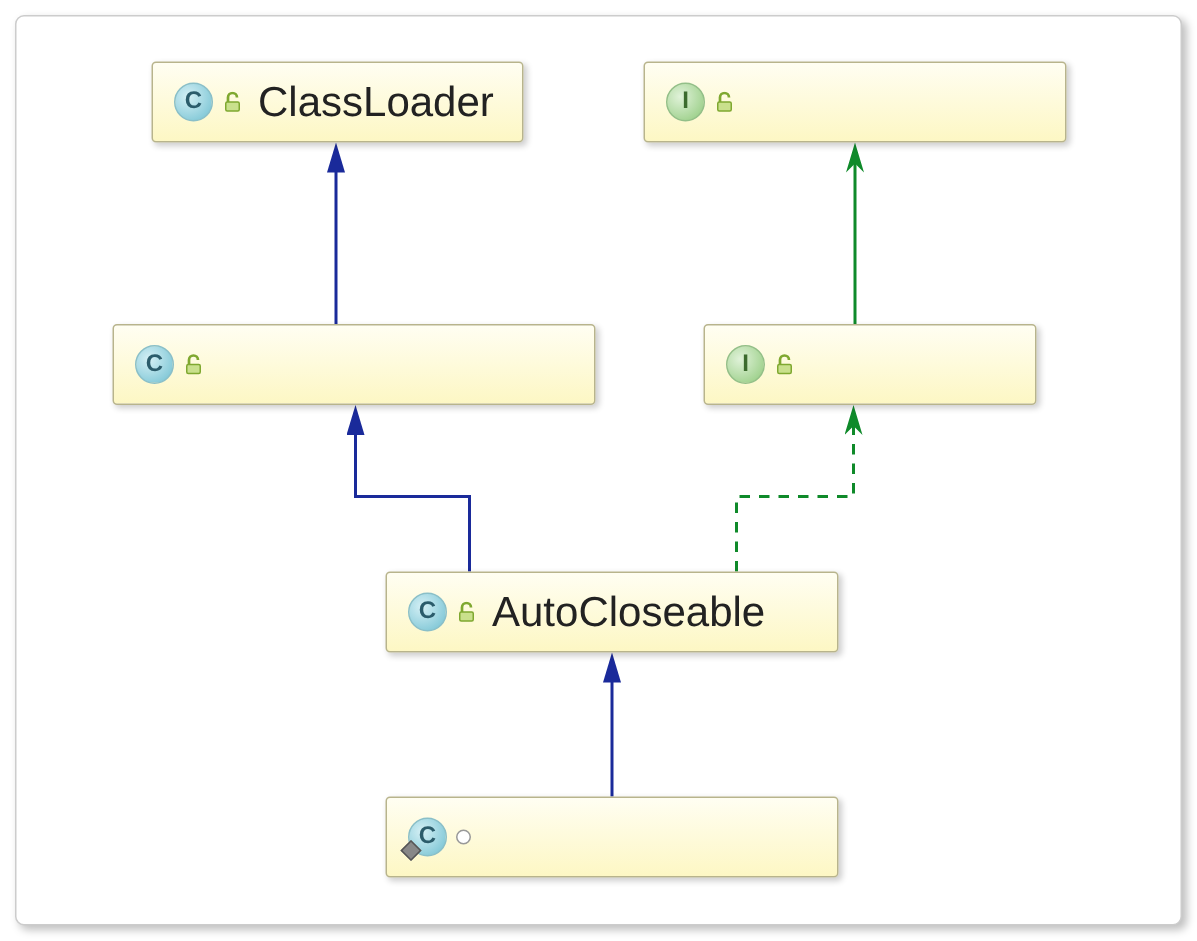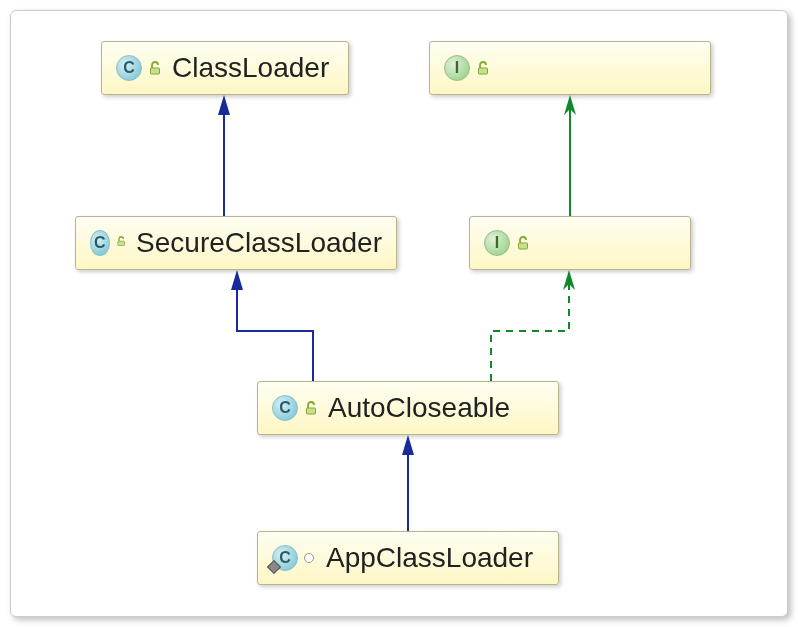--- a/index.html
+++ b/index.html
@@ -149,21 +149,20 @@
   <div class="node" style="left:64px; top:205px; width:322px;">
     <div class="type-icon class">
         <span>C</span>
       </div>
     <div class="lock-icon">
       <svg viewBox="0 0 14 14">
           <path d="M4 7 V4 a3 3 0 0 1 6 0" fill="none" stroke="#7fa830" stroke-width="1.8"></path>
           <rect x="2.5" y="7" width="9" height="6" rx="1" fill="#c9e08c" stroke="#7fa830"></rect>
         </svg>
     </div>
-    <div class="node-label">SecureClassLoader</div>
   </div>
 
   <div class="node" style="left:458px; top:205px; width:222px;">
     <div class="type-icon interface">
         <span>I</span>
       </div>
     <div class="lock-icon">
       <svg viewBox="0 0 14 14">
           <path d="M4 7 V4 a3 3 0 0 1 6 0" fill="none" stroke="#7fa830" stroke-width="1.8"></path>
           <rect x="2.5" y="7" width="9" height="6" rx="1" fill="#c9e08c" stroke="#7fa830"></rect>
@@ -183,16 +182,15 @@
     </div>
     <div class="node-label">AutoCloseable</div>
   </div>
 
   <div class="node" style="left:246px; top:520px; width:302px;">
     <div class="type-icon class">
       <span>C</span>
       <div class="final-badge"></div>
     </div>
     <div class="pkg-icon"></div>
-    <div class="node-label">AppClassLoader</div>
   </div>
 
 </div>
 
 </body></html>

